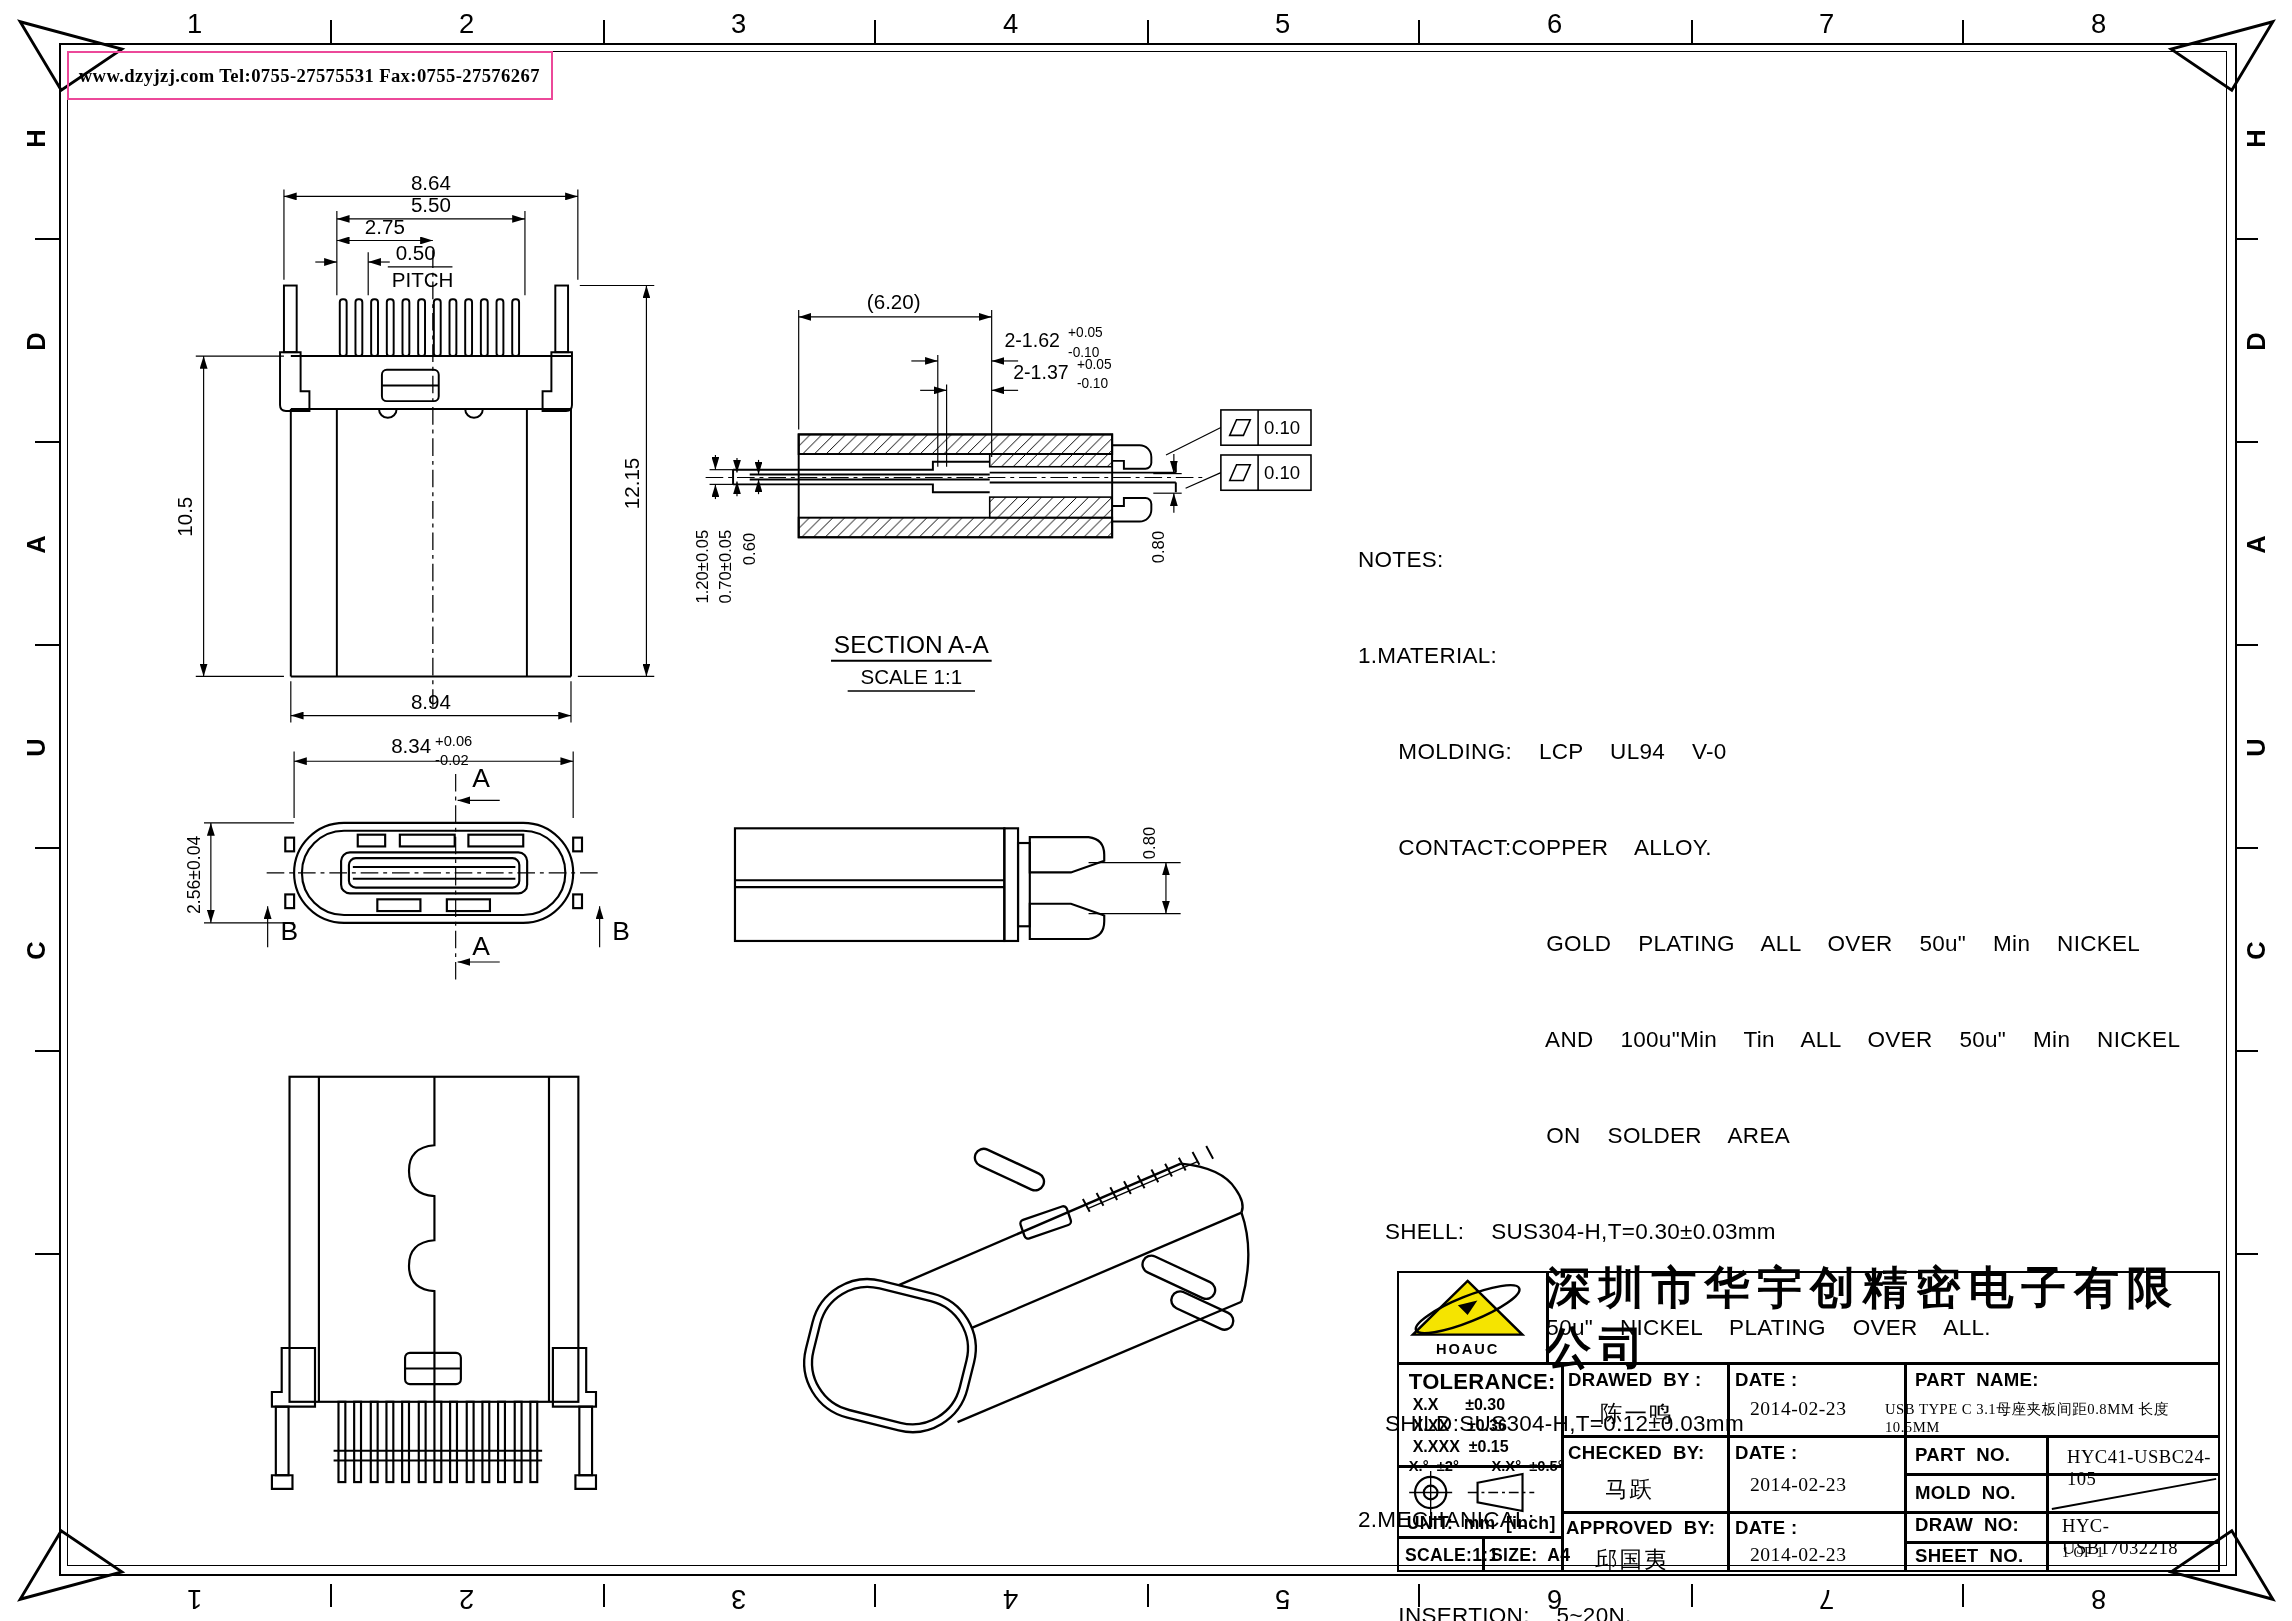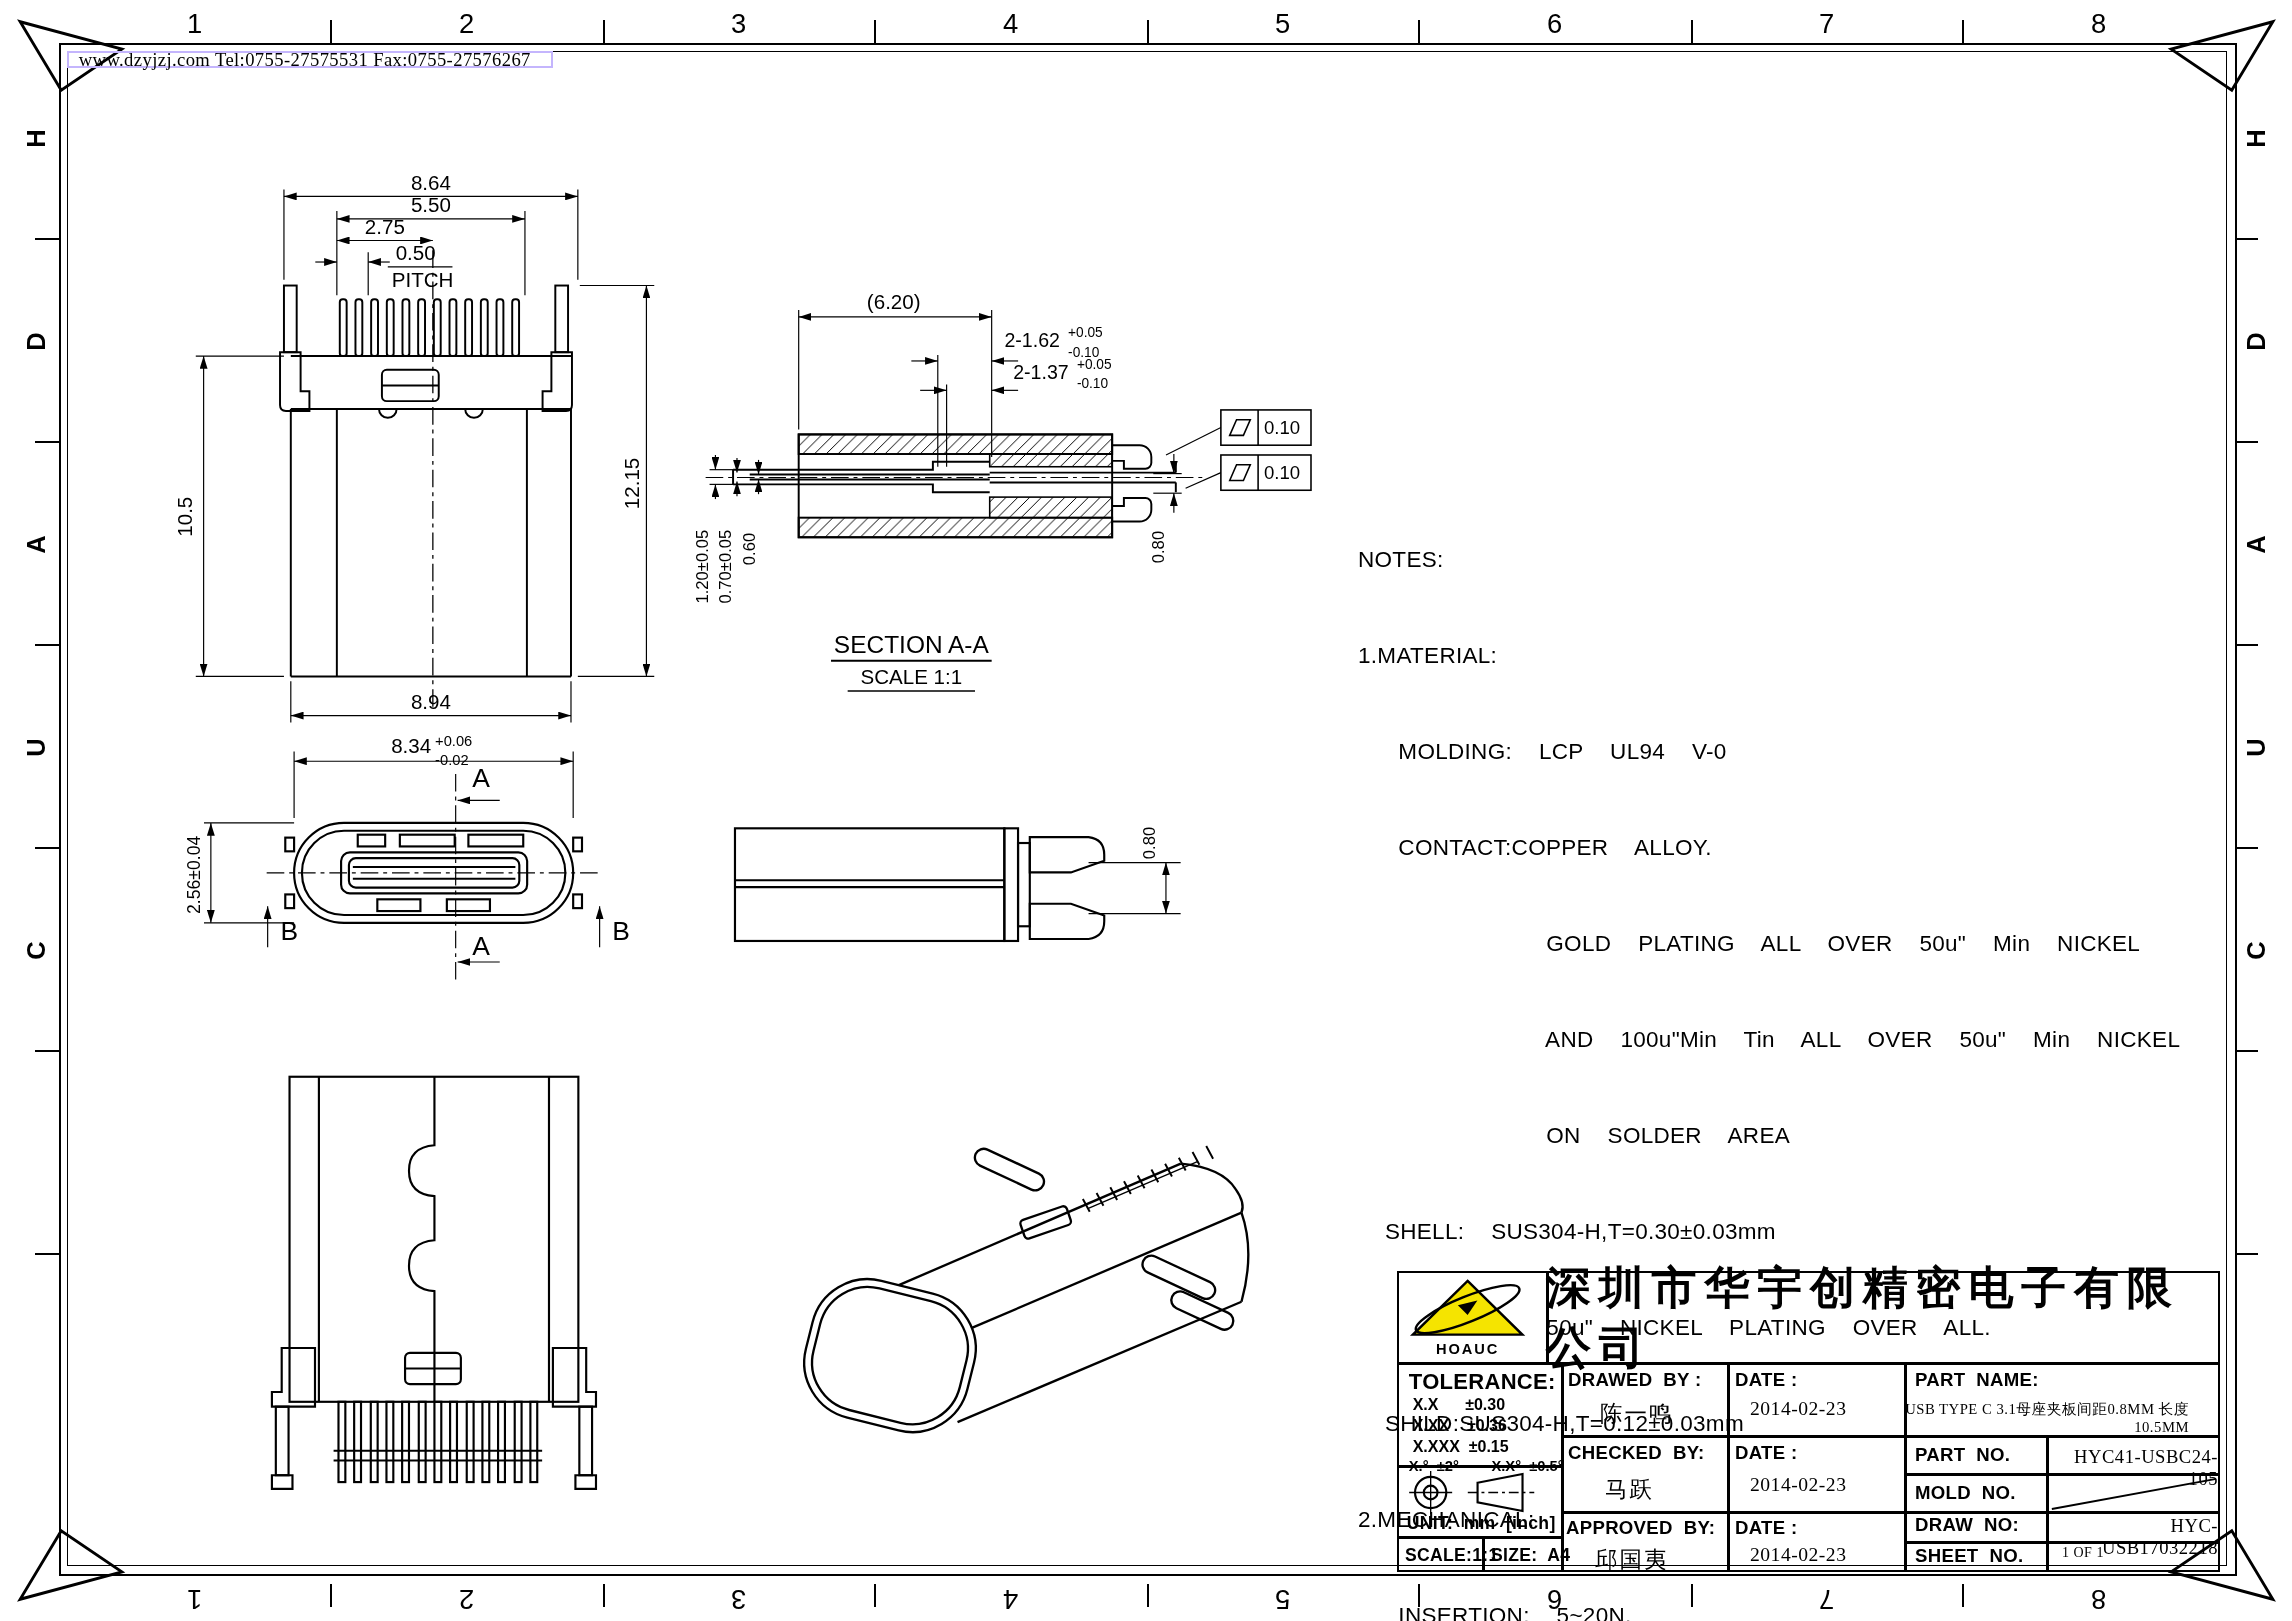--- a/index.html
+++ b/index.html
@@ -5,34 +5,34 @@
   html,body{margin:0;padding:0;background:#888;}
   .sheet{position:relative;width:2293px;height:1621px;background:#ffffff;color:#000;
          font-family:"Liberation Sans",sans-serif;overflow:hidden;}
   .frame-outer{position:absolute;left:59px;top:43px;width:2174px;height:1529px;border:2.9px solid #000;}
   .frame-inner{position:absolute;left:67px;top:51px;width:2158px;height:1513px;border:1.5px solid #000;}
   .tick{position:absolute;background:#000;}
   .znum{position:absolute;font-size:27.4px;font-weight:500;width:39px;text-align:center;}
   .znum.bot{transform:rotate(180deg);}
   .zlet{position:absolute;font-size:25.5px;font-weight:600;width:29px;text-align:center;transform:rotate(-90deg);}
   .corner{position:absolute;}
-  .headerbox{position:absolute;left:67px;top:51px;width:486px;height:17px;border:2px solid #c4b5fd;
+  .headerbox{position:absolute;left:67px;top:51px;width:486px;height:49px;border:2px solid #ec4899;
              display:flex;align-items:center;padding-left:9.8px;box-sizing:border-box;
-             font-family:"Liberation Serif",serif;font-weight:normal;font-size:18.6px;letter-spacing:0.4px;}
+             font-family:"Liberation Serif",serif;font-weight:bold;font-size:18.6px;letter-spacing:0.4px;}
   .view{position:absolute;}
   svg text{font-family:"Liberation Sans",sans-serif;fill:#000;}
   .notes{position:absolute;left:1358px;top:480px;width:912px;font-size:22.5px;line-height:32px;
          white-space:pre;letter-spacing:0.3px;word-spacing:6.9px;}
   .notes div{height:32px;}
   
   .tb{position:absolute;left:1397px;top:1271px;width:819px;height:297px;border:2.9px solid #000;box-sizing:content-box;}
   .tb .hl,.tb .vl{position:absolute;background:#000;}
   .tb .lab{position:absolute;font-weight:bold;font-size:18.6px;letter-spacing:0.3px;white-space:pre;}
   .tb .val-cjk{position:absolute;font-size:22.5px;letter-spacing:2px;}
-  .tb .val-ser{position:absolute;font-family:"Liberation Serif",serif;font-size:19.6px;letter-spacing:0.5px;text-align:right;}
+  .tb .val-ser{position:absolute;font-family:"Liberation Serif",serif;font-size:19.6px;letter-spacing:0.5px;}
   .tb .company{position:absolute;left:147px;top:0;width:672px;height:89px;display:flex;align-items:center;
                justify-content:center;font-size:45px;font-weight:bold;letter-spacing:7.8px;}
   .tb .tol{position:absolute;font-weight:bold;font-size:16px;white-space:pre;}
 </style>
 </head>
 <body>
 
 <div class="sheet">
 
   <div class="frame-outer"></div>

